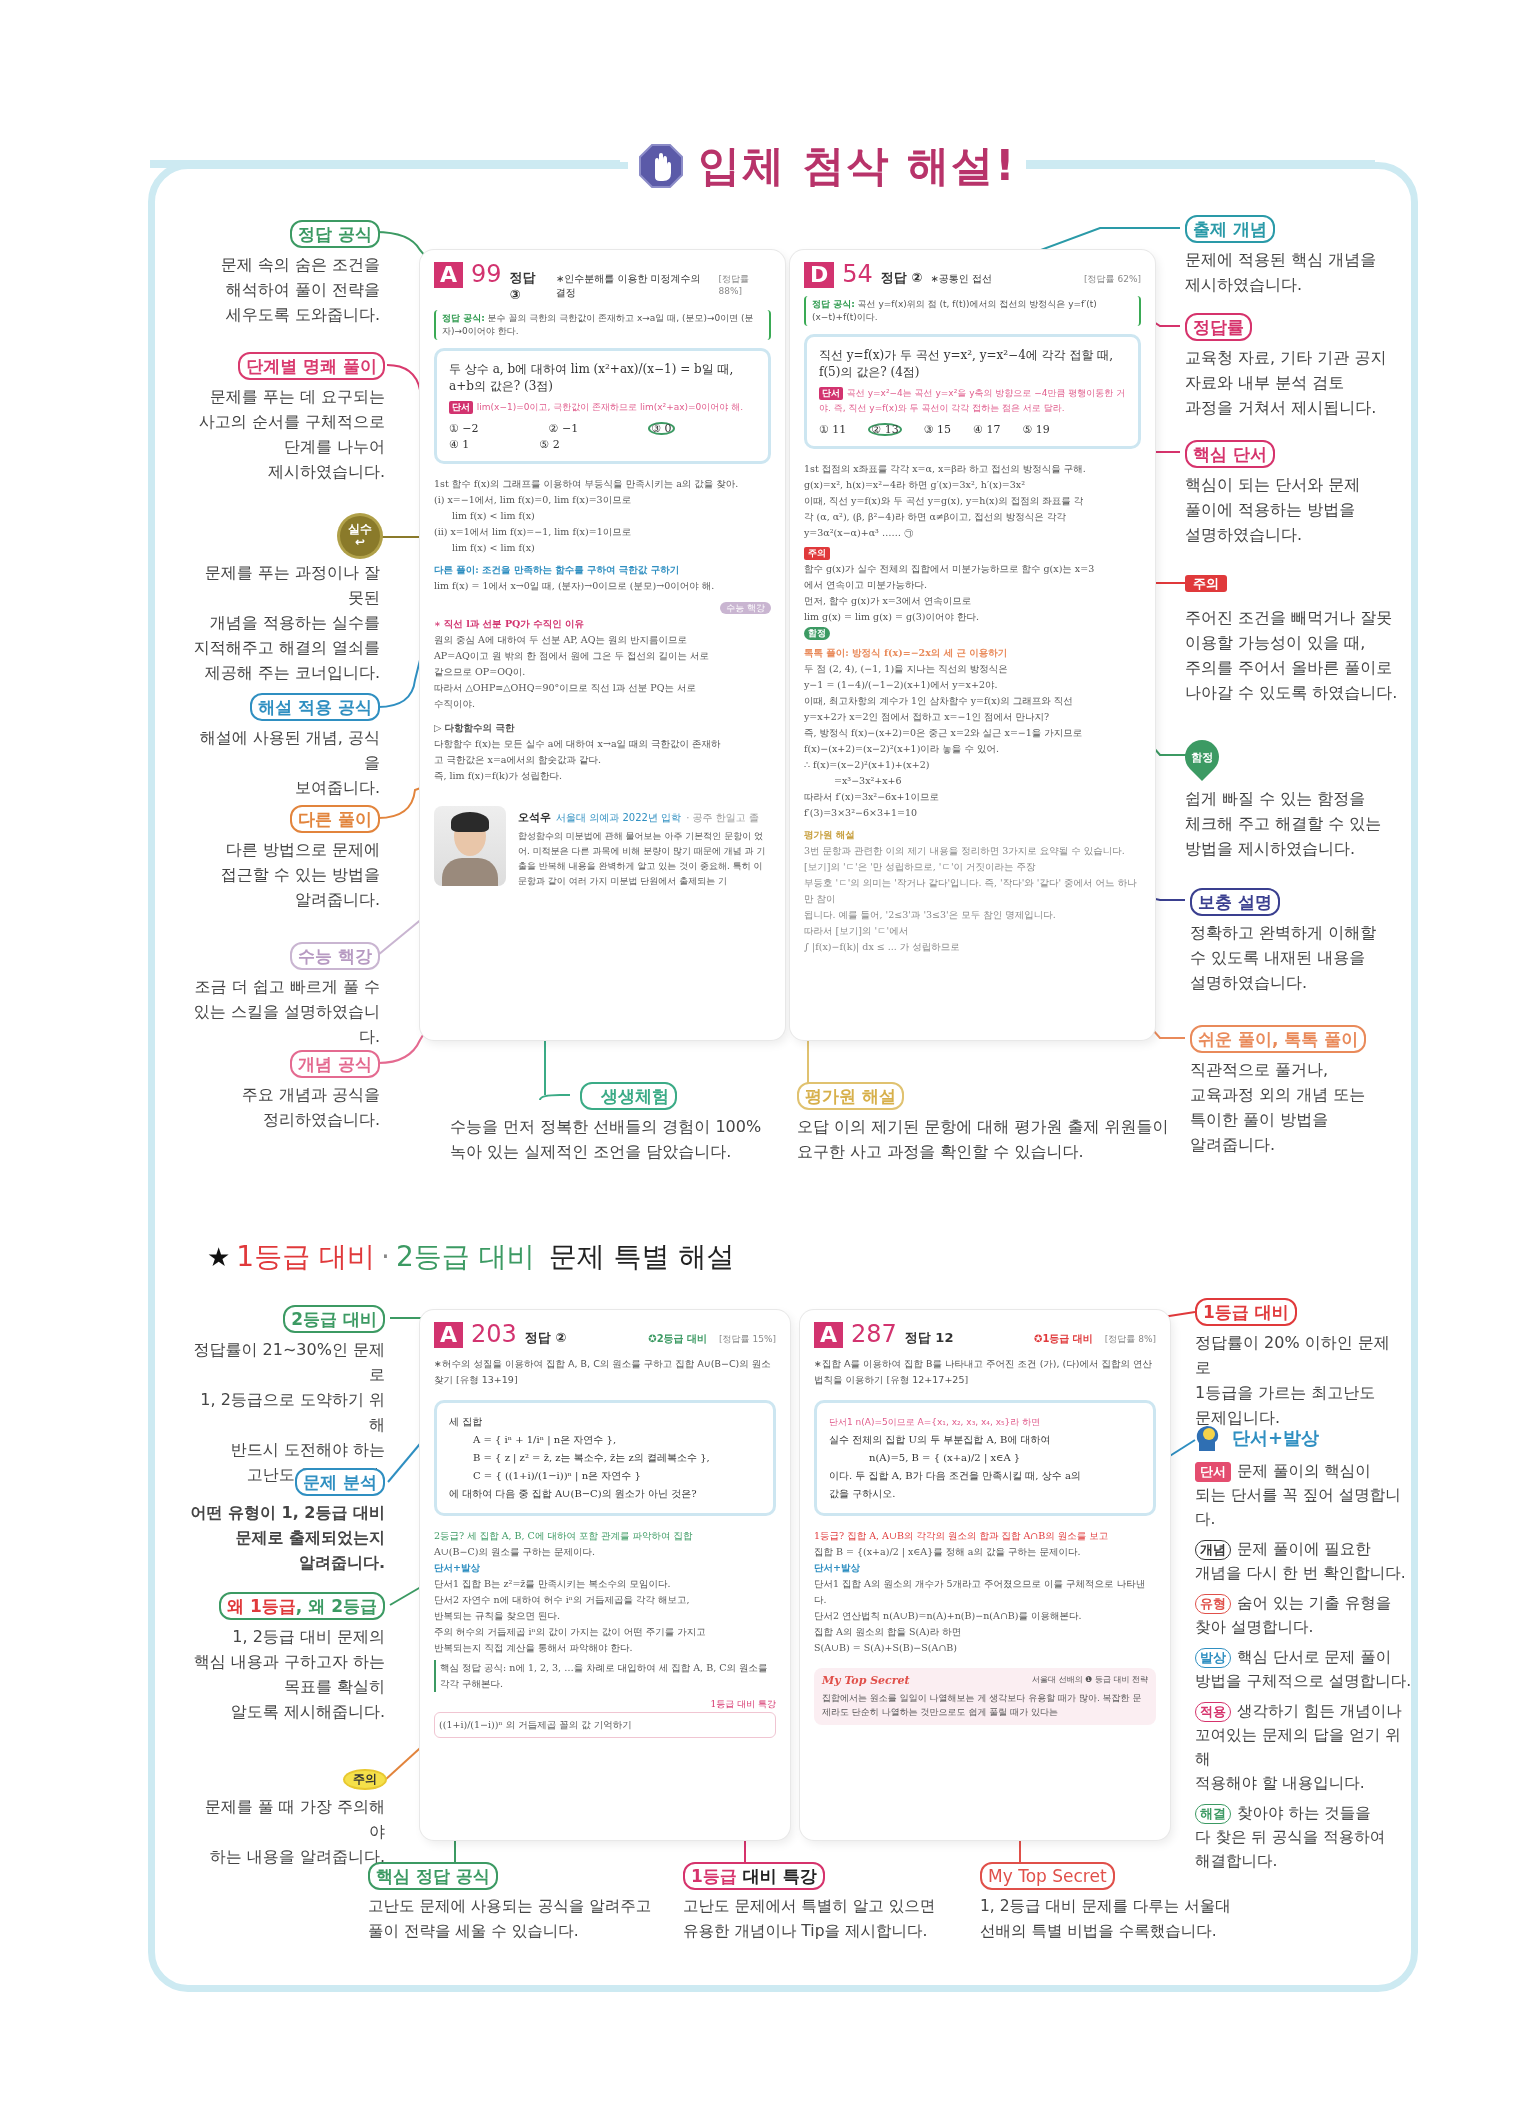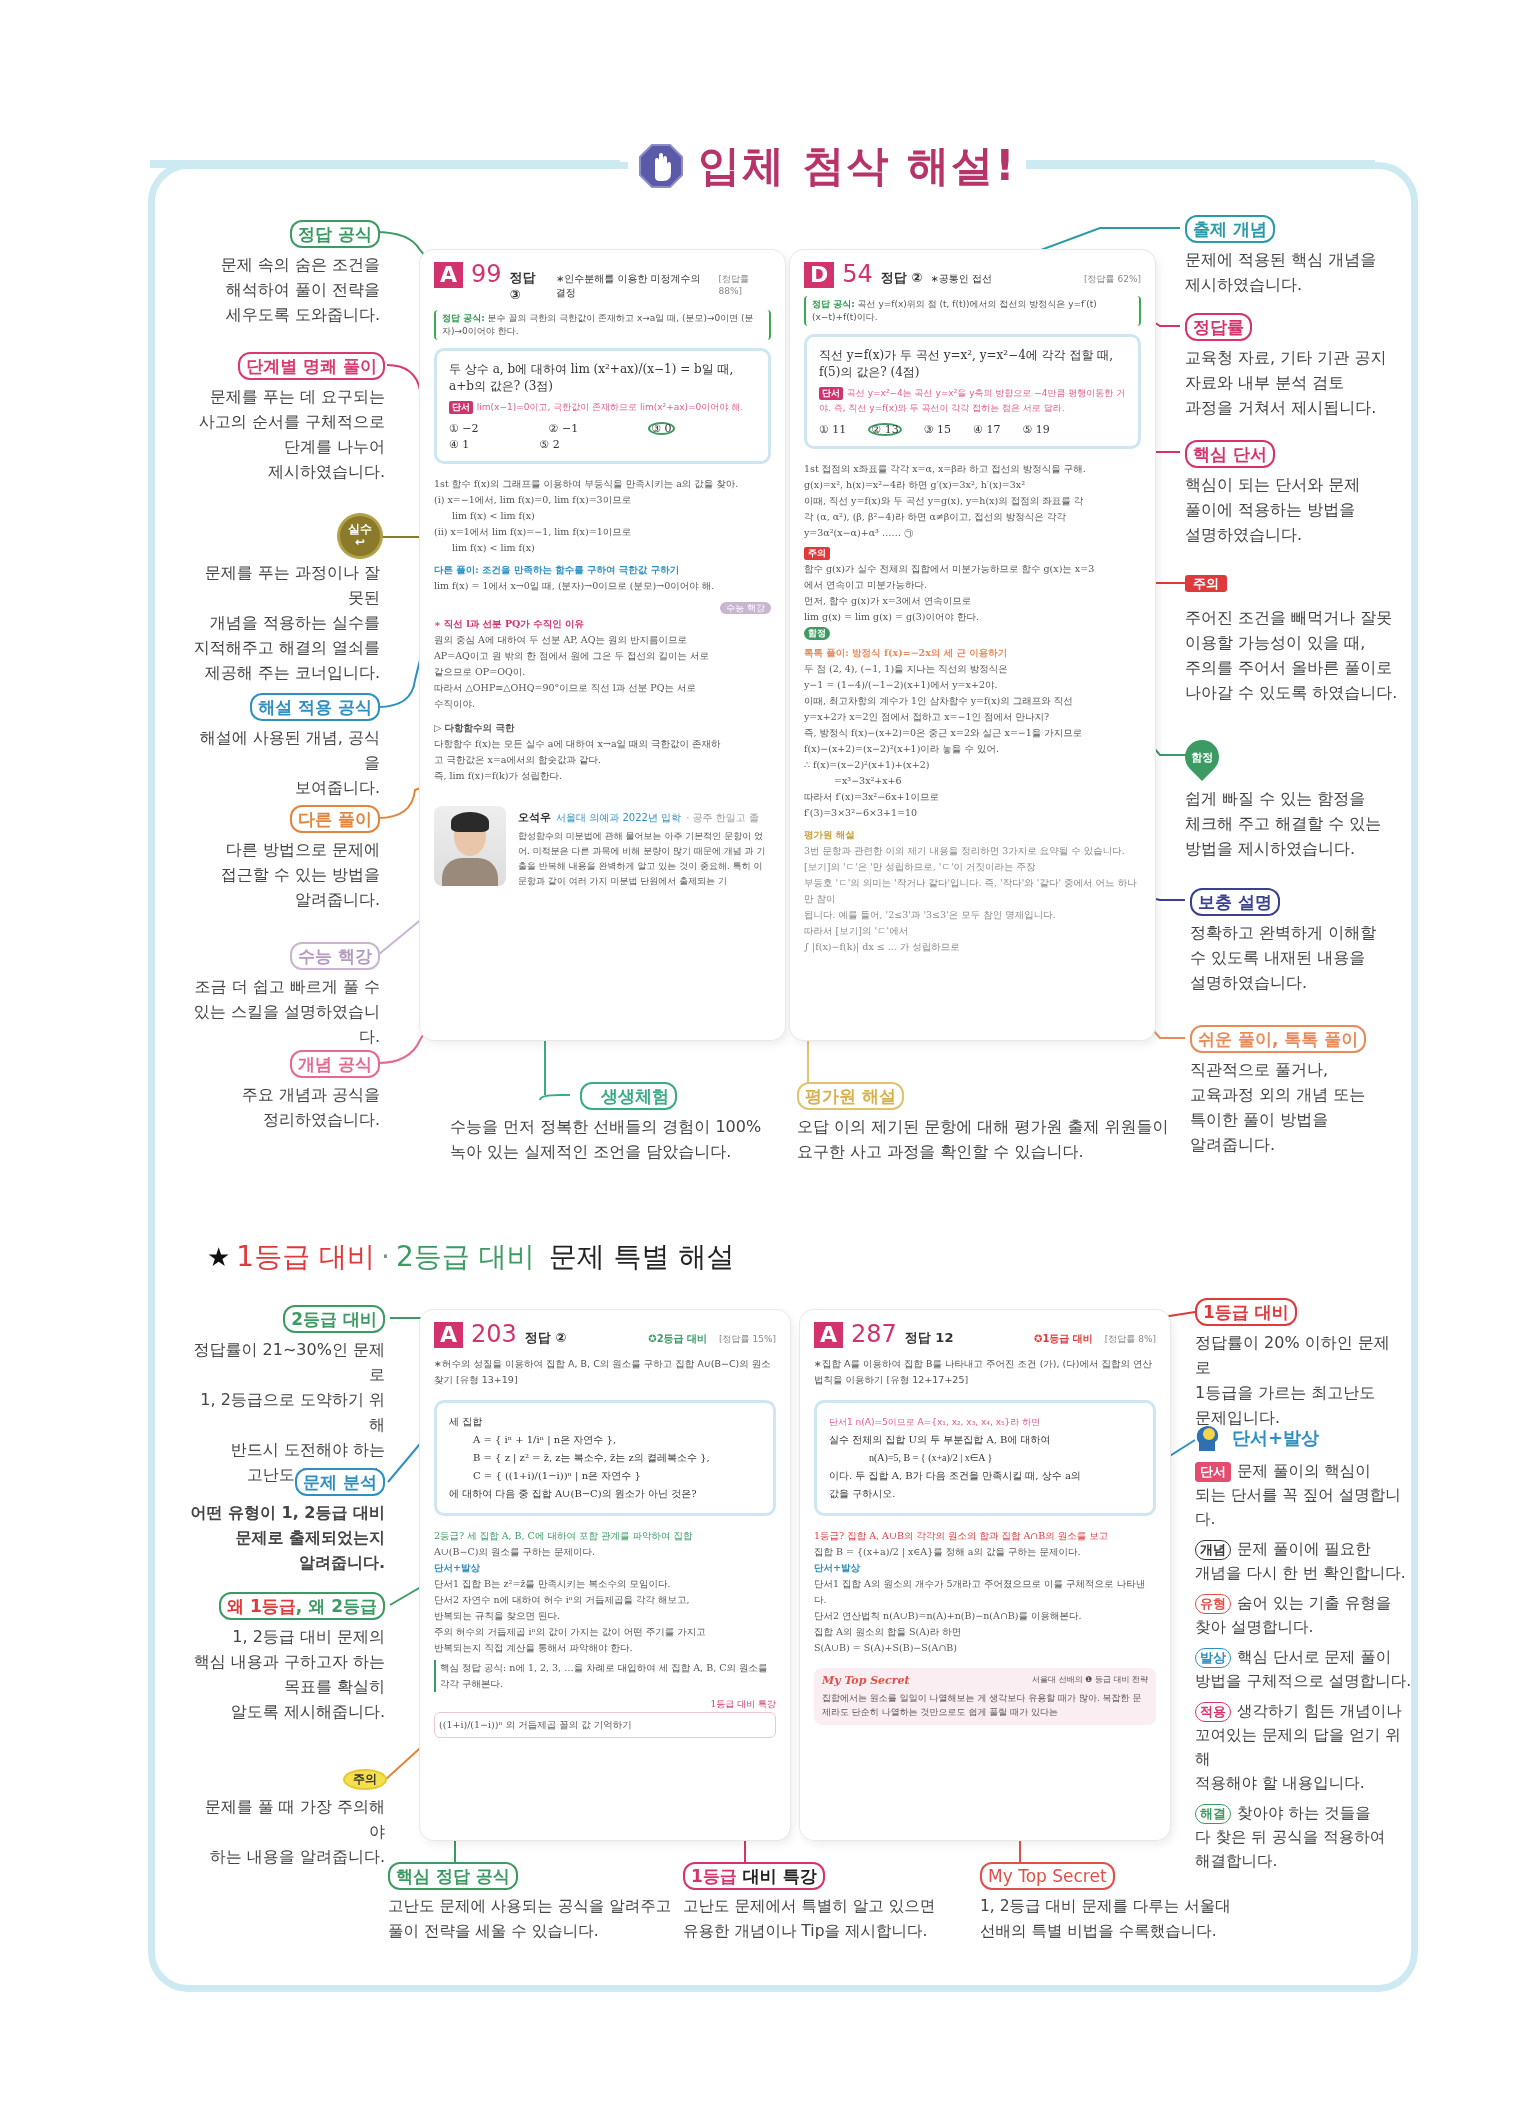--- a/index.html
+++ b/index.html
@@ -440,21 +440,21 @@
     <span class="letter">A</span>
     <span class="num">287</span>
     <span class="ans">정답 12</span>
     <span class="grade-badge" style="margin-left:auto;color:#e0393b;">✪1등급 대비</span>
     <span class="rate" style="margin-left:4px;">[정답률 8%]</span>
   </div>
   <div class="body-text" style="font-family:'DejaVu Sans',sans-serif;">∗집합 A를 이용하여 집합 B를 나타내고 주어진 조건 (가), (다)에서 집합의 연산 법칙을 이용하기 [유형 12+17+25]</div>
   <div class="qbox" style="font-size:10px;line-height:18px;">
     <div class="hint">단서1 n(A)=5이므로 A={x₁, x₂, x₃, x₄, x₅}라 하면</div>
     <div>실수 전체의 집합 U의 두 부분집합 A, B에 대하여</div>
-    <div style="padding-left:40px;font-family:Liberation Serif, serif;">n(A)=5, B = { (x+a)/2 | x∈A }</div>
+    <div style="padding-left:40px;">n(A)=5, B = { (x+a)/2 | x∈A }</div>
     <div>이다. 두 집합 A, B가 다음 조건을 만족시킬 때, 상수 a의</div>
     <div>값을 구하시오.</div>
   </div>
   <div class="body-text">
     <div style="color:#e0393b;">1등급? 집합 A, A∪B의 각각의 원소의 합과 집합 A∩B의 원소를 보고</div>
     <div>집합 B = {(x+a)/2 | x∈A}를 정해 a의 값을 구하는 문제이다.</div>
     <div style="color:#2f8fc1;font-weight:bold;">단서+발상</div>
     <div>단서1 집합 A의 원소의 개수가 5개라고 주어졌으므로 이를 구체적으로 나타낸다.</div>
     <div>단서2 연산법칙 n(A∪B)=n(A)+n(B)−n(A∩B)를 이용해본다.</div>
     <div>집합 A의 원소의 합을 S(A)라 하면</div>
@@ -462,21 +462,21 @@
   </div>
   <div style="margin:8px 14px;background:#fbeef2;border-radius:8px;padding:6px 8px;">
     <div style="display:flex;justify-content:space-between;">
       <span style="color:#e0504a;font-style:italic;font-weight:bold;font-size:11px;font-family:'DejaVu Serif',serif;">My Top Secret</span>
       <span style="font-size:8px;color:#555;">서울대 선배의 ❶ 등급 대비 전략</span>
     </div>
     <div style="font-size:9px;color:#555;line-height:14px;margin-top:4px;">집합에서는 원소를 일일이 나열해보는 게 생각보다 유용할 때가 많아. 복잡한 문제라도 단순히 나열하는 것만으로도 쉽게 풀릴 때가 있다는</div>
   </div>
 </div>
 
-<div class="ann right" style="left:388px;top:1862px;width:300px;font-size:15.5px;">
+<div class="ann right" style="left:368px;top:1862px;width:300px;font-size:15.5px;">
   <span class="tag green">핵심 정답 공식</span>
   <span class="desc" style="white-space:pre-line;">고난도 문제에 사용되는 공식을 알려주고
 풀이 전략을 세울 수 있습니다.</span>
 </div>
 <div class="ann right" style="left:683px;top:1862px;width:260px;font-size:15.5px;">
   <span class="tag mag" style="color:#222;"><span style="color:#d6336c;">1등급</span><span> 대비 특강</span></span>
   <span class="desc" style="white-space:pre-line;">고난도 문제에서 특별히 알고 있으면
 유용한 개념이나 Tip을 제시합니다.</span>
 </div>
 <div class="ann right" style="left:980px;top:1862px;width:260px;font-size:15.5px;">

